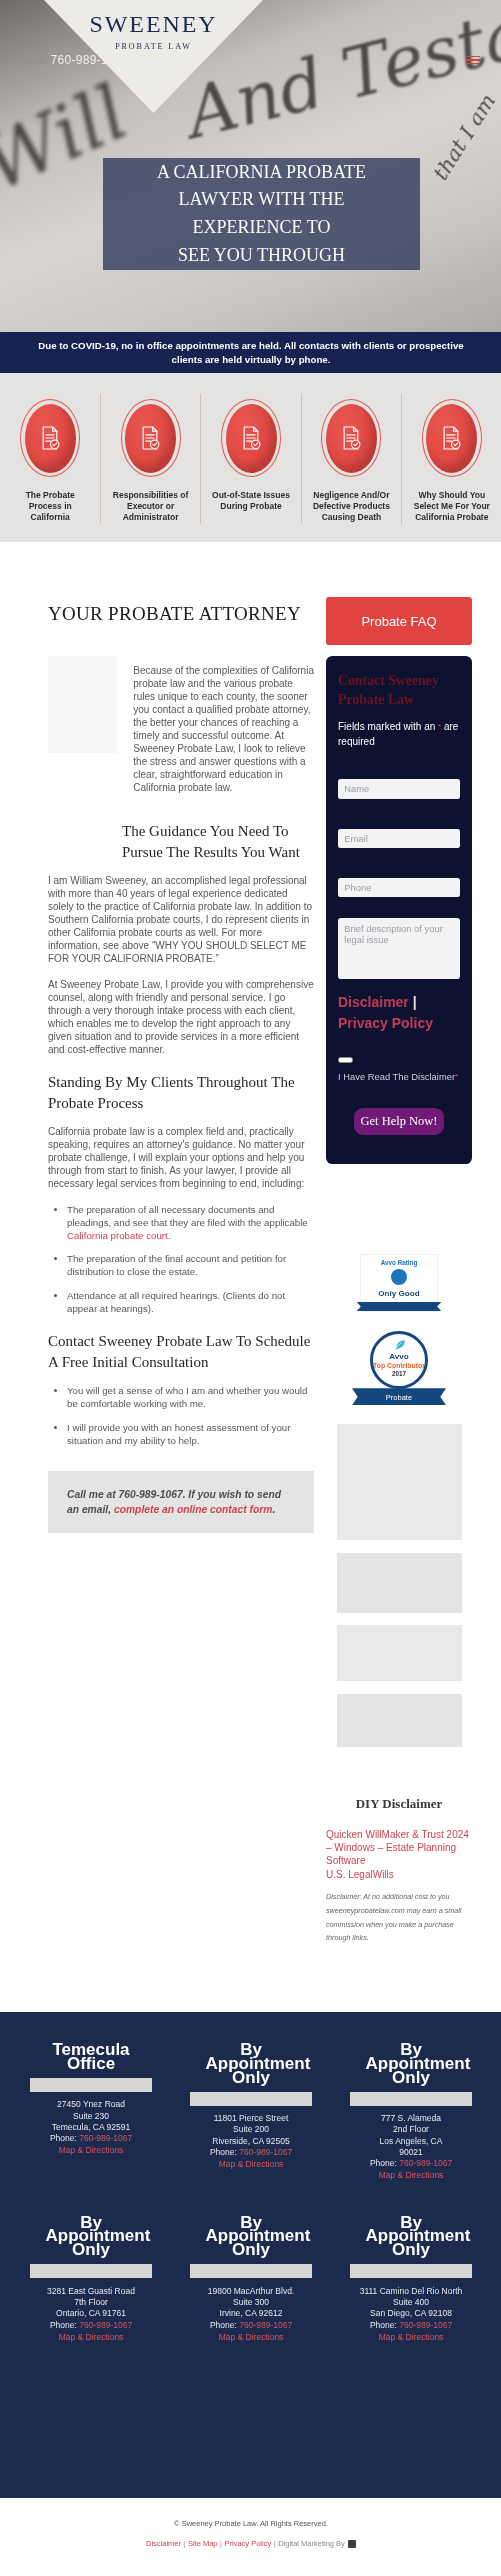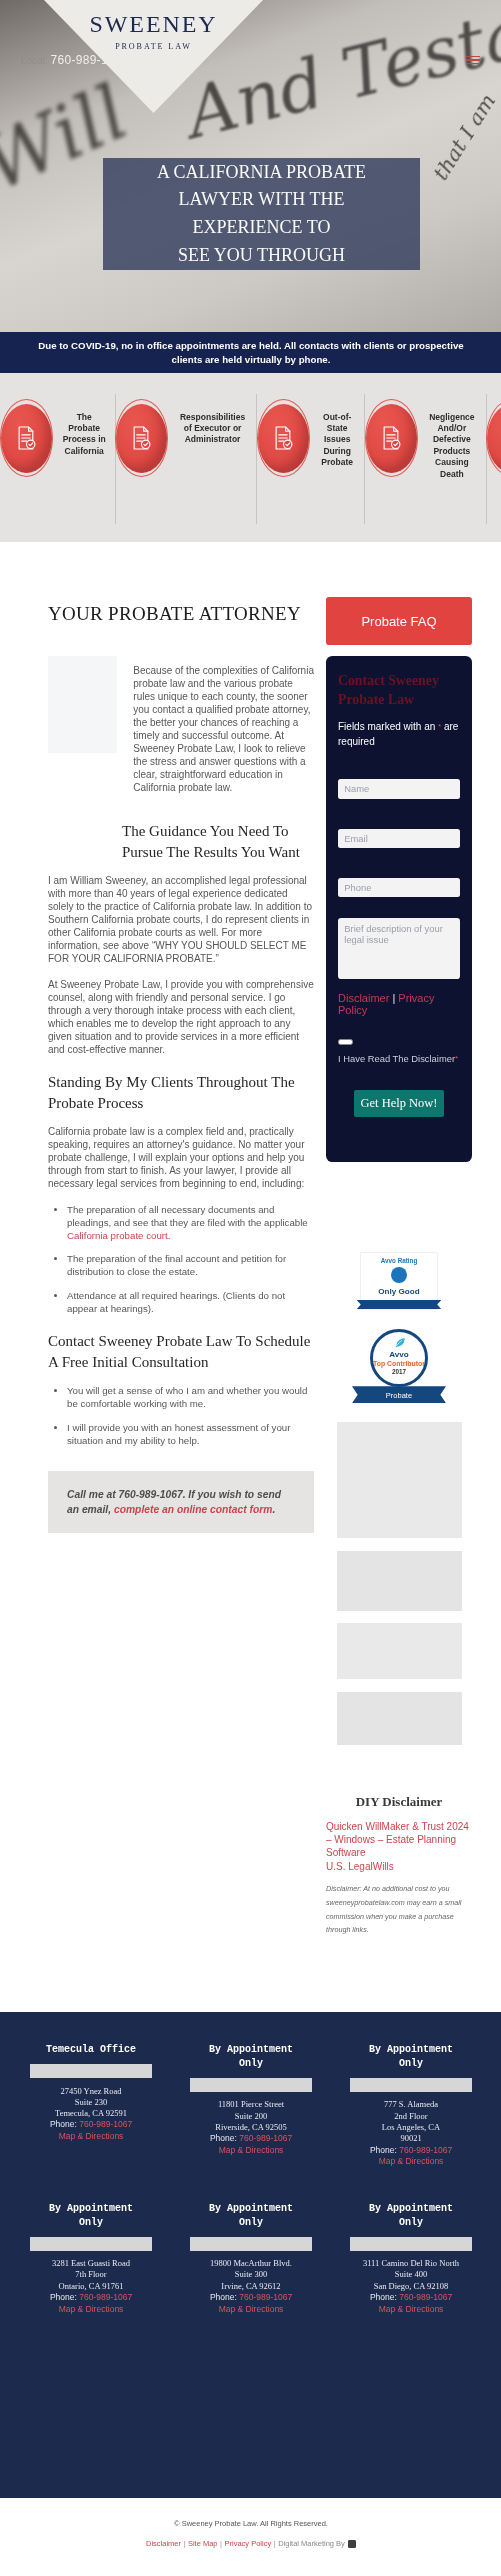--- a/index.html
+++ b/index.html
@@ -30,21 +30,21 @@
   .hero-title-box h1 { margin:0; font-family:"Liberation Serif","DejaVu Serif",serif; font-weight:400;
     color:#fbfbfb; font-size:18px; line-height:27.6px; text-align:center; }
   .hero-title-box h1 span { display:block; }
 
   
   .covid-bar { height:41px; background:#16224f; display:flex; align-items:center; justify-content:center; }
   .covid-bar p { margin:0; width:436px; color:#fff; font-weight:700; font-size:9.7px; line-height:13.8px; text-align:center; }
 
   
   .services { height:169px; background:#e5e3e1; display:flex; }
-  .service { flex:1; position:relative; display:flex; flex-direction:row; align-items:flex-start;
+  .service { flex:1; position:relative; display:flex; flex-direction:column; align-items:center;
     padding-top:26px; cursor:pointer; }
   .service:not(:last-child)::after { content:''; position:absolute; right:0; top:21px; bottom:17.6px; width:0.6px; background:#c7c4c1; }
   .icon-ring { width:60px; height:78px; border:0.6px solid #e05a52; border-radius:50%;
     display:flex; align-items:center; justify-content:center; }
   .icon-disc { width:51px; height:69px; border-radius:50%;
     background:radial-gradient(ellipse at 35% 28%, #e8564f 0%, #de4541 70%);
     box-shadow:inset -5.6px -6.9px 8.8px rgba(0,0,0,.16);
     display:flex; align-items:center; justify-content:center; }
   .service-label { margin-top:12.5px; padding:0 8.1px; font-size:8.5px; font-weight:700; color:#2d2d2d;
     line-height:1.35; text-align:center; }
@@ -76,29 +76,29 @@
   .form-box { width:146px; background:#0c1230; border-radius:6.3px; padding:15px 12px 29px; }
   .form-title { margin:0; font-family:"Liberation Serif","DejaVu Serif",serif; font-weight:700;
     font-size:13.8px; line-height:19px; color:#6d1220; }
   .req-note { margin:10px 0 0; color:#fff; font-size:10px; line-height:15px; }
   .star { color:#e0475a; font-size:8.1px; vertical-align:top; }
   .form-box input { display:block; width:100%; height:19.4px; margin-top:30px; border:none; border-radius:2.5px;
     background:#f3f3f3; padding:0 6.3px; font-size:9.4px; color:#333; font-family:inherit; }
   .form-box textarea { display:block; width:100%; height:61px; margin-top:21px; border:none; border-radius:3.1px;
     background:#f3f3f3; padding:5px 6.3px; font-size:9.4px; color:#333; font-family:inherit; resize:none; }
   .form-box input::placeholder, .form-box textarea::placeholder { color:#9aa0a8; }
-  .form-links { margin:12.5px 0 0; font-size:11px; line-height:12px; }
+  .form-links { margin:12.5px 0 0; font-size:14px; line-height:21px;font-weight:bold; }
   .form-links a { color:#c23b55; cursor:pointer; }
   .form-links .sep { color:#dfe2ea; }
   .check-row { margin-top:22.6px; color:#ccd0da; font-size:9.4px; line-height:12.5px; }
   .check-row input { display:inline-block; width:6.9px; height:6.9px; margin:0 0 3.8px; appearance:none;
     background:#fff; border:0.6px solid #888; }
   .check-label { display:block; }
-  .submit-btn { display:block; margin:25px auto 16px; width:90px; height:27px; background:#0f766e; color:#fff;
-    border:none; border-radius:2px; font-family:"Liberation Serif","DejaVu Serif",serif; font-size:12.5px; cursor:pointer; }
+  .submit-btn { display:block; margin:25px auto 0; width:90px; height:27px; background:#701a75; color:#fff;
+    border:none; border-radius:9px; font-family:"Liberation Serif","DejaVu Serif",serif; font-size:12.5px; cursor:pointer; }
 
   
   .badge-rating { width:76px; margin:91px auto 0; background:#fff; box-shadow:0 0 0 0.6px #e7e7e7; text-align:center; }
   .badge-rating .br-label { padding-top:3.8px; font-size:6.3px; color:#1b74bc; font-weight:700; }
   .badge-rating .br-circle { width:16.3px; height:16.3px; border-radius:50%; background:#1b74bc; margin:3.1px auto; }
   .badge-rating .br-value { font-size:8.1px; font-weight:700; color:#174a7c; padding-bottom:4.4px; }
   .badge-rating .br-ribbon { height:9.4px; margin:0 -4.4px; background:#14477d;
     clip-path:polygon(0 0,100% 0,95% 50%,100% 100%,0 100%,5% 50%); }
   .badge-contrib { position:relative; width:94px; height:74px; margin:20px auto 0; }
   .bc-circle { position:relative; z-index:2; width:58px; height:58px; margin:0 auto; background:#fff;
@@ -112,32 +112,32 @@
 
   .ph { width:125px; margin:0 auto; background:#e9e9e9; }
   .ph1 { height:116px; margin-top:19px; }
   .ph2 { height:60px; margin-top:12.5px; background:#e4e4e4; }
   .ph3 { height:56px; margin-top:12.5px; }
   .ph4 { height:53px; margin-top:12.5px; background:#e4e4e4; }
 
   .diy { margin-top:49px; }
   .diy-heading { font-family:"Liberation Serif","DejaVu Serif",serif; font-size:13px; font-weight:700;
     color:#3a3a3a; text-align:center; margin:0; }
-  .diy-links { margin-top:10px; }
+  .diy-links { margin-top:16px; }
   .diy-links a { display:block; font-size:10px; color:#cc4450; line-height:13px; margin-bottom:1.3px; cursor:pointer; }
   .diy-disclaimer { margin-top:8.8px; font-size:7.2px; font-style:italic; color:#63666b; line-height:13.8px; }
 
   
   footer { height:486px; background:#1c2a4e; padding:31px 25px 0; }
   .offices { display:grid; grid-template-columns:1fr 1fr 1fr; column-gap:28px; row-gap:34px; }
   .office { text-align:center; }
-  .office h4 { font-family:Liberation Mono, monospace; font-size:10px; font-weight:700;
+  .office h4 { font-family:Liberation Sans, sans-serif; font-size:17px; font-weight:700;
     color:#fff; line-height:13.8px; max-width:91px; margin:0 auto 7.5px; }
   .office .img-ph { height:13.8px; background:#d6d6d6; margin:0 5px 7.5px; }
-  .office .line { display:block; font-size:8.5px; color:#e9eaf0; line-height:11.3px;font-family:Liberation Serif, serif; }
+  .office .line { display:block; font-size:8.5px; color:#e9eaf0; line-height:11.3px; }
   .office .phone-line { font-size:8.5px; color:#e9eaf0; line-height:11.3px; }
   .office .phone-line a, .office .map-link { color:#d4555c; cursor:pointer; }
   .office .map-link { display:block; font-size:8.5px; line-height:11.3px; margin-top:0.6px; }
 
   
   .bottom-bar { height:78px; background:#fff; text-align:center; padding-top:21px; }
   .copyright { font-size:7.5px; color:#555; }
   .bottom-links { margin-top:11.3px; font-size:7.5px; color:#888; }
   .bottom-links a { color:#cc4450; cursor:pointer; }
   .bottom-links .sep { color:#999; margin:0 2.5px; }

